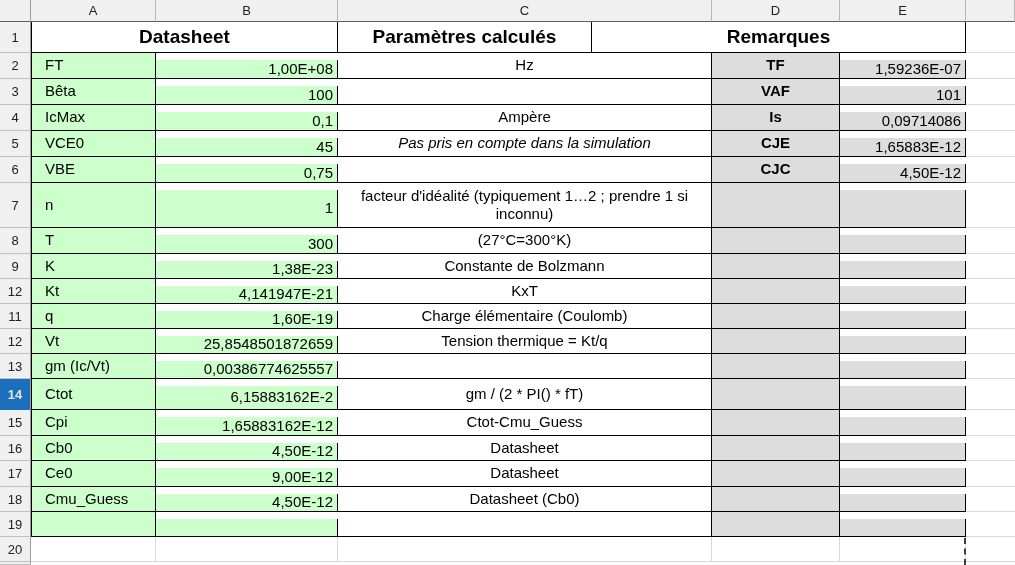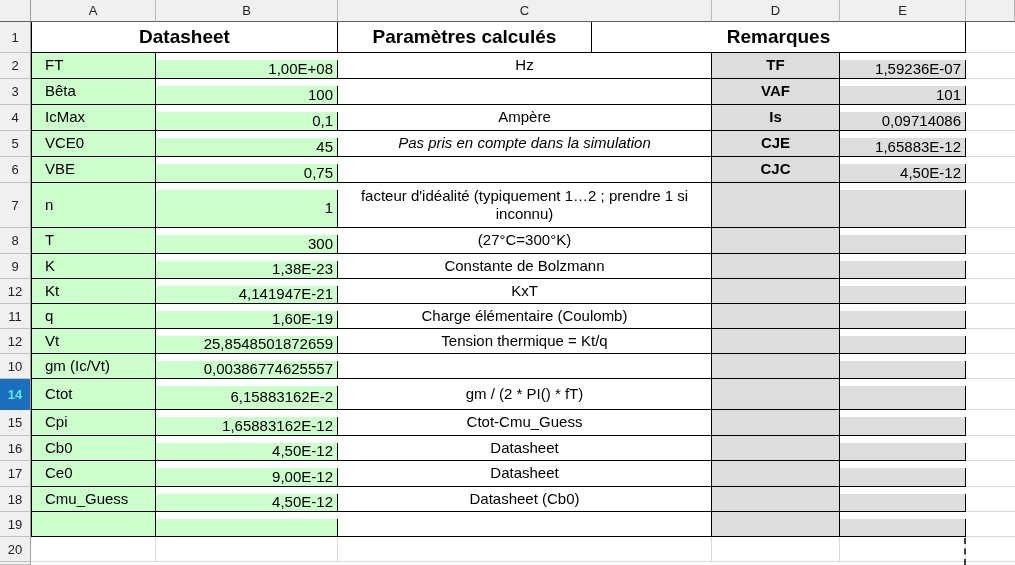--- a/index.html
+++ b/index.html
@@ -35,21 +35,21 @@
     font-size:13px; color:#222;
   }
   .rowhead{
     width:31px; background:var(--header-bg,#f0f0f0);
     border-right:1px solid #9f9f9f; border-bottom:1px solid #c0c0c0;
     display:flex; align-items:center; justify-content:center;
     font-size:13px; color:#222; flex:none;
   }
   .selected-row .rowhead{
     background:var(--selected-row-blue,#1b6fbd);
-    color:#5eead4; font-weight:bold;
+    color:#e5e5e5; font-weight:bold;
     border-bottom:1px solid var(--selected-row-blue,#1b6fbd);
   }
 
   
   .cell{
     border-right:1px solid var(--table-border,#000);
     border-bottom:1px solid var(--table-border,#000);
     display:flex; align-items:center;
     background:#fff; overflow:hidden; line-height:1.22;
   }
@@ -203,21 +203,21 @@
       <div class="rowhead">12</div>
       <div class="cell green bl left wA">Vt</div>
       <div class="cell green right wB">25,8548501872659</div>
       <div class="cell center cc wC">Tension thermique = Kt/q</div>
       <div class="cell gray center bold wD"></div>
       <div class="cell gray right wE"></div>
       <div class="fcell wF"></div>
     </div>
 
     <div class="row r13">
-      <div class="rowhead">10</div>
+      <div class="rowhead">13</div>
       <div class="cell green bl left wA">gm (Ic/Vt)</div>
       <div class="cell green right wB">0,00386774625557</div>
       <div class="cell center cc wC"></div>
       <div class="cell gray center bold wD"></div>
       <div class="cell gray right wE"></div>
       <div class="fcell wF"></div>
     </div>
 
     <div class="row r14 selected-row">
       <div class="rowhead">14</div>

